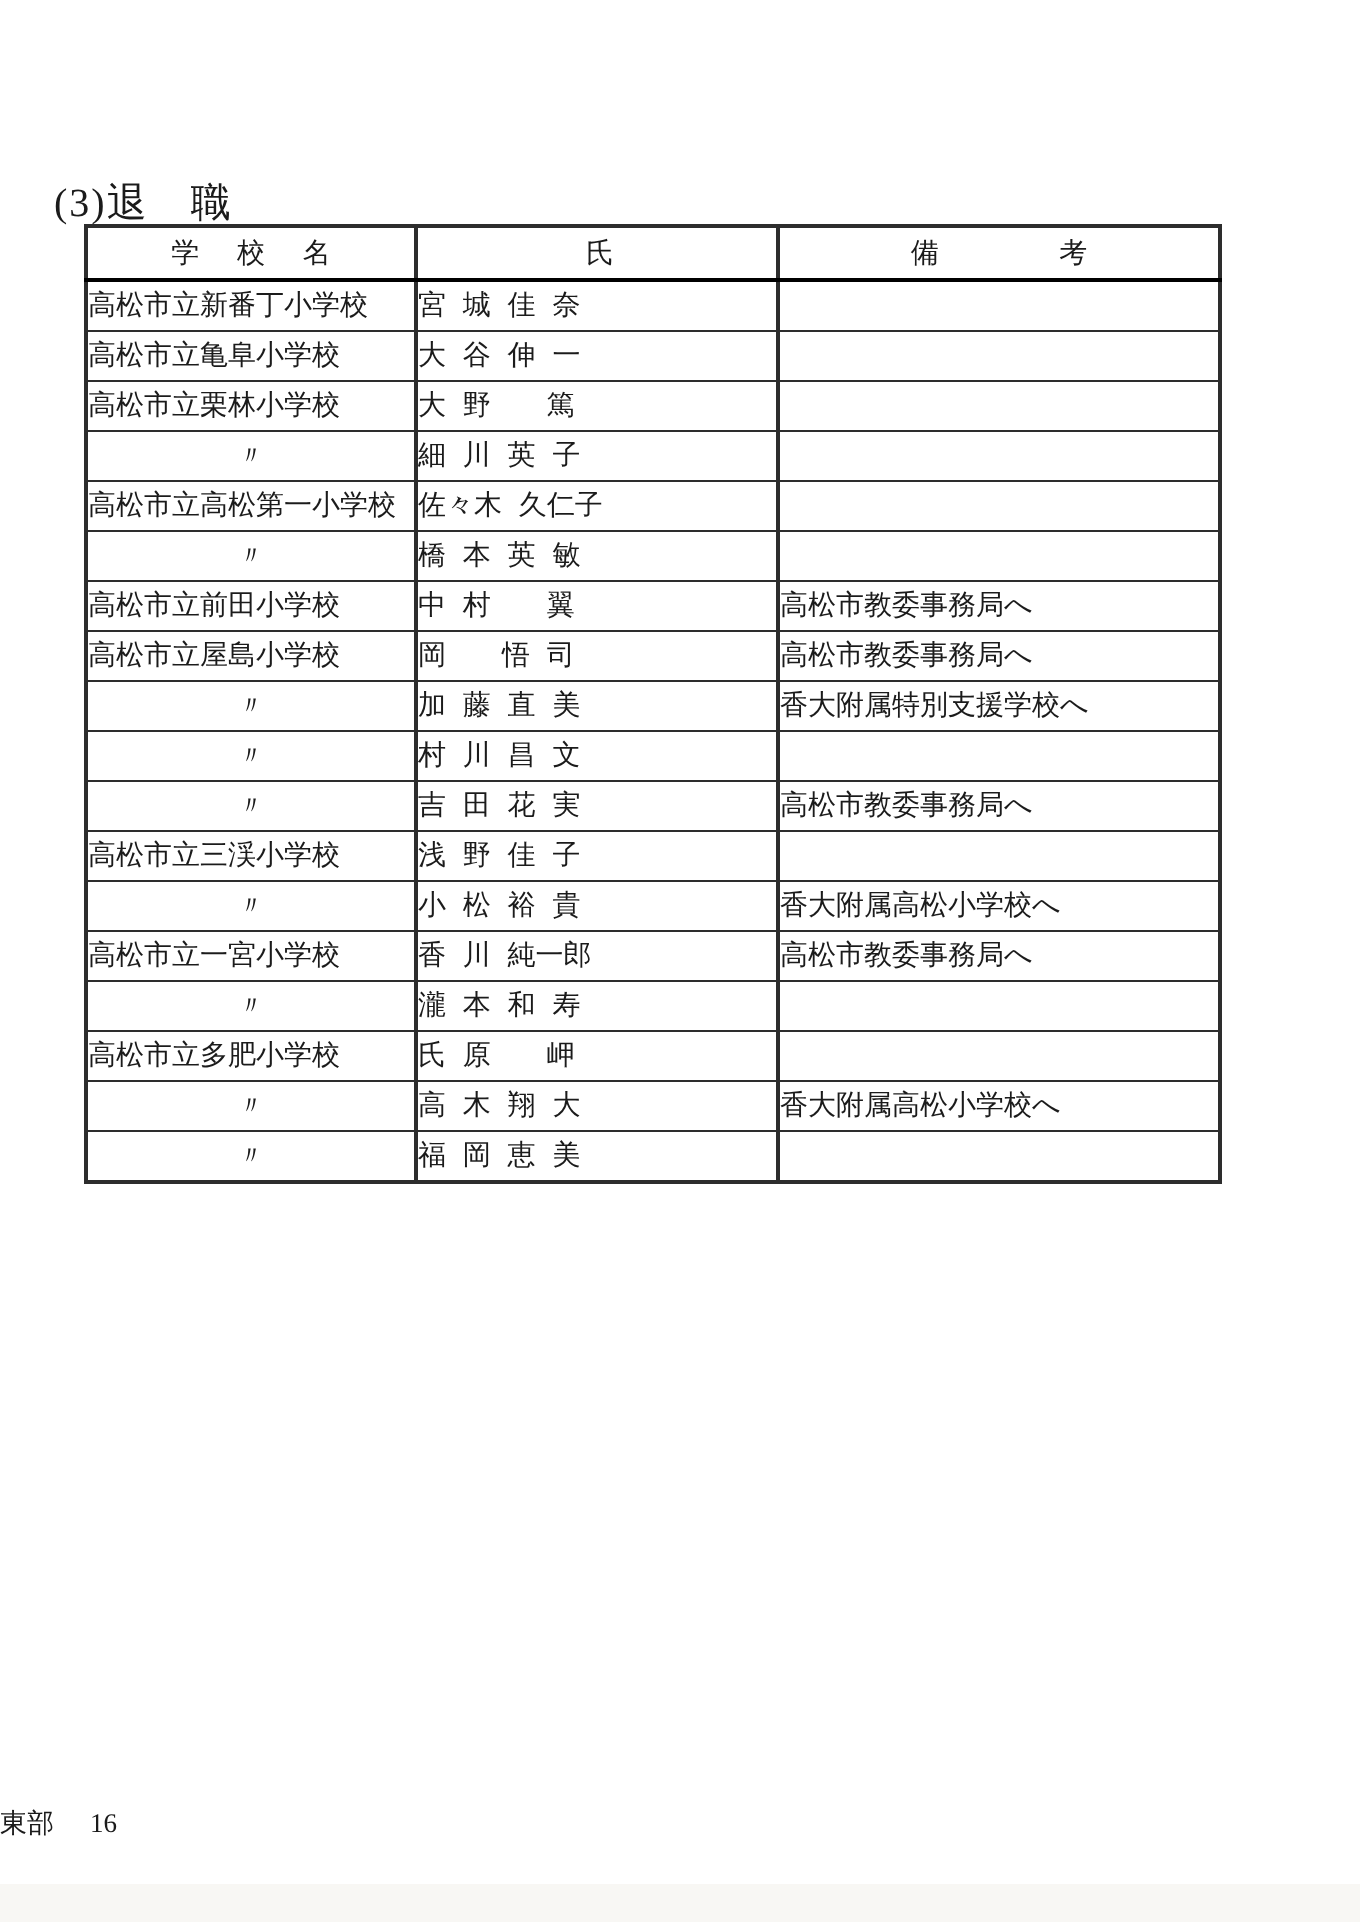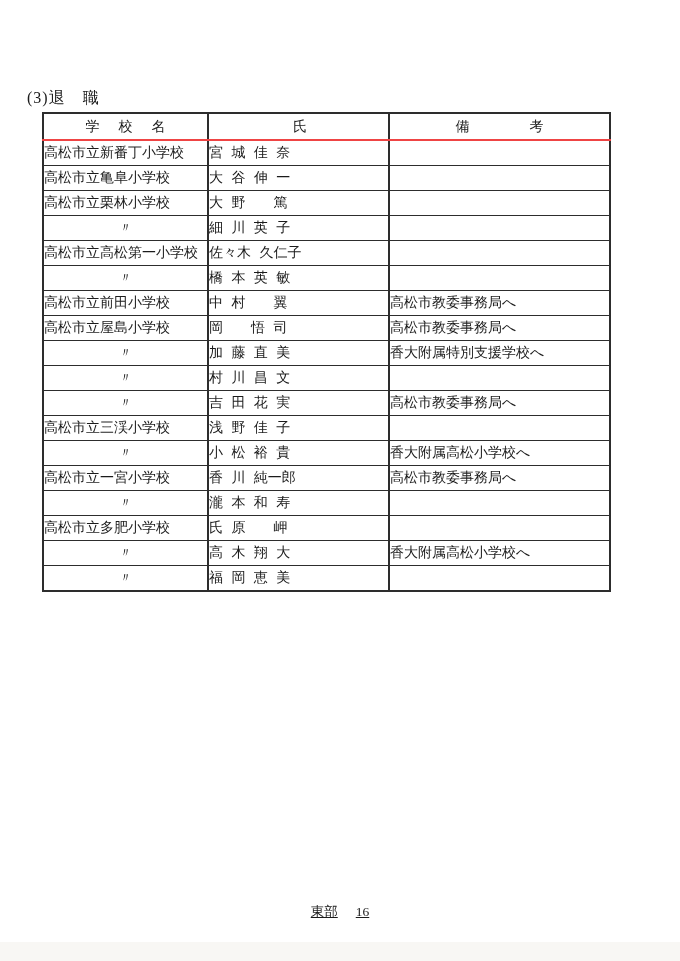--- a/index.html
+++ b/index.html
@@ -6,52 +6,52 @@
   body {
     width: 680px; height: 961px;
     background: #ffffff;
     position: relative;
     font-family: "Liberation Serif", "DejaVu Serif", serif;
     color: #1b1b1b;
     overflow: hidden;
   }
   .title {
     position: absolute; left: 27px; top: 88px;
-    font-size: 16px; letter-spacing: 1px; white-space: pre;
+    font-size: 20px; letter-spacing: 1px; white-space: pre;
   }
   .doc-table {
     position: absolute; left: 42px; top: 112px;
     width: 567px;
     border-collapse: collapse; table-layout: fixed;
     font-size: 14px;
     border: 2px solid #2d2d2d;
   }
   .c-school  { width: 165px; }
   .c-name    { width: 181px; }
   .c-remarks { width: 221px; }
   .doc-table th, .doc-table td {
     border: 1px solid #2d2d2d;
     border-left: 2px solid #2d2d2d;
     border-right: 2px solid #2d2d2d;
     padding: 0; height: 24px;
     font-weight: normal;
     white-space: nowrap; overflow: hidden;
     vertical-align: middle;
   }
-  .doc-table thead th { height: 25px; border-bottom: 2px solid #ef4444; }
+  .doc-table thead th { height: 25px; border-bottom: 2px solid #000000; }
   .th-school  { text-align: center; letter-spacing: 1.35em; text-indent: 1.35em; }
   .th-name    { text-align: center; letter-spacing: 6em;    text-indent: 6em; }
   .th-remarks { letter-spacing: 4.3em;  text-indent: 4.3em; font-family: Liberation Mono, monospace; }
   .td-school  { text-align: left; padding-left: 4px; }
   .td-school.ditto { text-align: center; padding-left: 0; font-size: 13px; }
   .td-name    { text-align: left; word-spacing: 0.35em; }
   .td-remarks { text-align: left; padding-left: 5px; }
   .footer {
     position: absolute; left: 0; top: 903px; width: 680px;
-    text-align: center; font-size: 13.5px; text-decoration: underline;
+    font-size: 13.5px;
   }
   .footer-num { margin-left: 18px; }
   .bottom-shade {
     position: absolute; left: 0; top: 942px; width: 680px; height: 19px;
     background: #f8f7f4;
   }
 </style>
 </head>
 <body>
 

